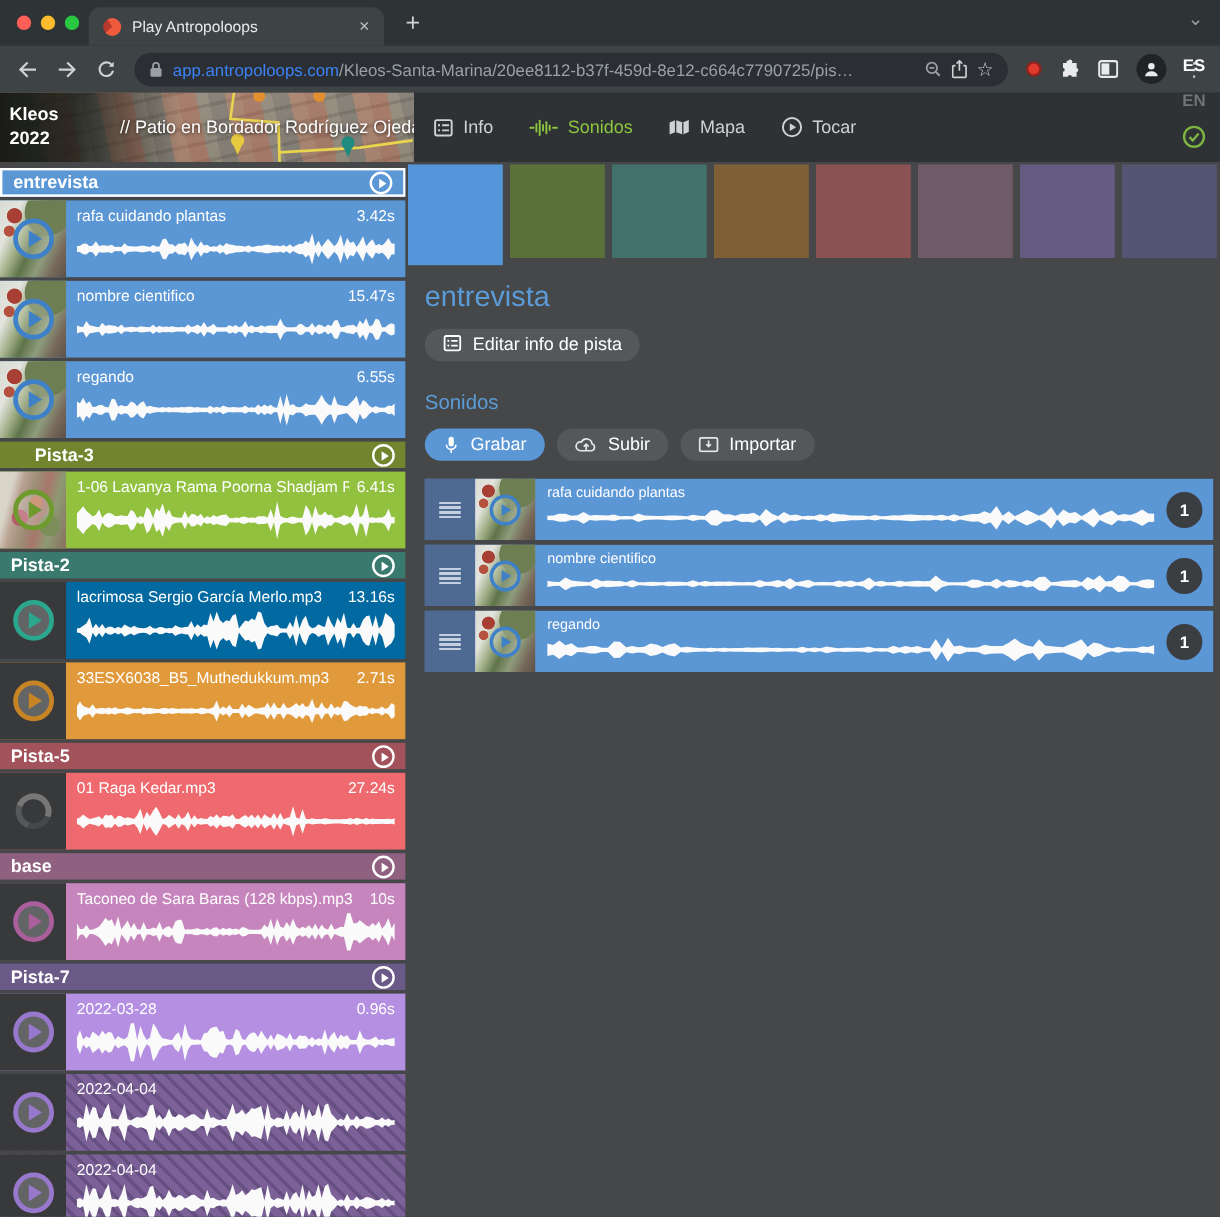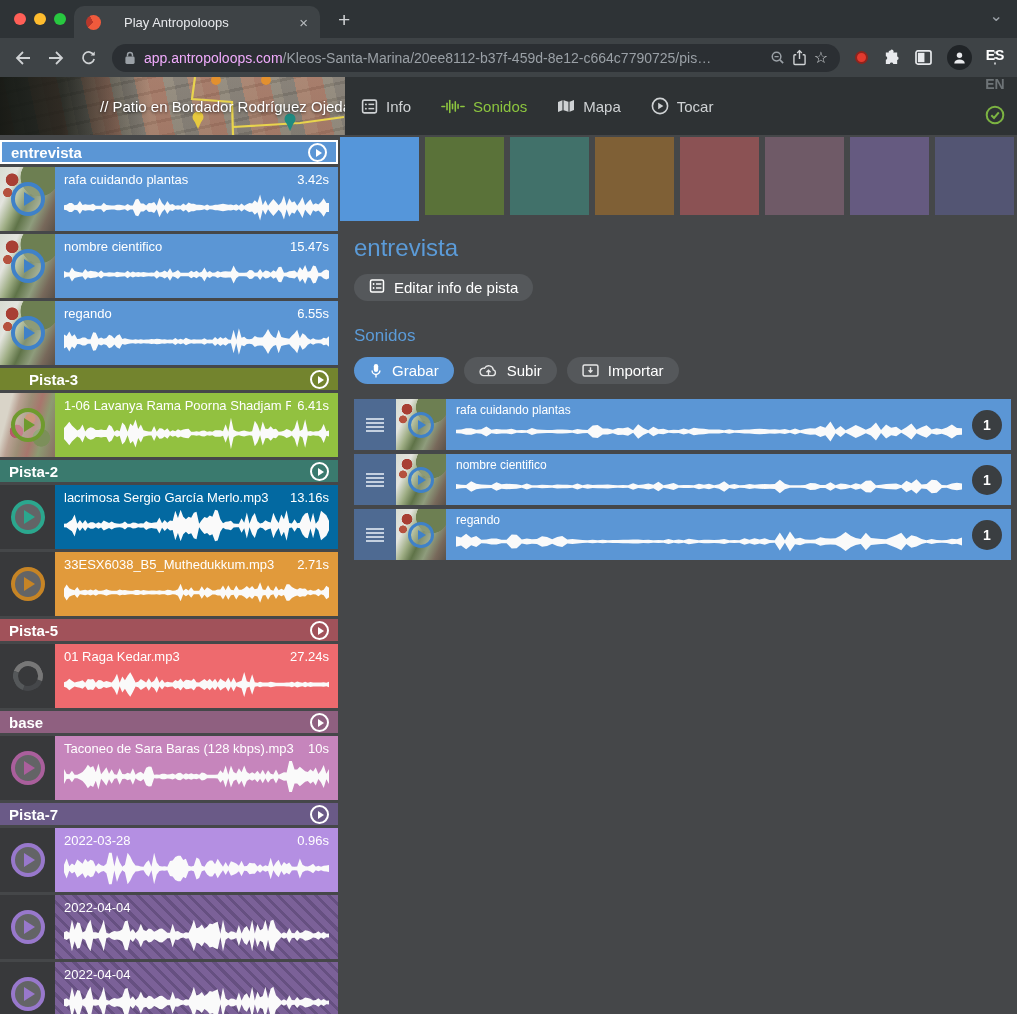--- a/index.html
+++ b/index.html
@@ -5,34 +5,34 @@
   * { margin:0; padding:0; box-sizing:border-box; }
   html,body { width:1017px; height:1014px; overflow:hidden; }
   body { font-family:"Liberation Sans", sans-serif; background:#454749; color:#e8eaed; }
 
   
   .tabstrip { position:relative; height:38px; background:#2e3336; }
   .traffic { position:absolute; left:14px; top:13px; display:flex; gap:8px; }
   .tl { width:12px; height:12px; border-radius:50%; }
   .tl.red{background:#ff5f57;} .tl.yellow{background:#febc2e;} .tl.green{background:#28c840;}
   .tab { position:absolute; left:74px; top:6px; width:246px; height:32px; background:#3e4346;
-         border-radius:10px 10px 0 0; display:flex; align-items:center; gap:23px; padding:0 12px; }
+         border-radius:10px 10px 0 0; display:flex; align-items:center; gap:9px; padding:0 12px; }
   .favicon { width:15px; height:15px; border-radius:50%;
              background:conic-gradient(from 230deg,#b8372b 0 100deg,#ef5a3c 100deg 360deg); }
   .tab-title { flex:1; font-size:13px; color:#e8eaed; white-space:nowrap; overflow:hidden; }
   .tab-close { color:#b8bcbf; font-size:15px; line-height:1; }
   .newtab { position:absolute; left:338px; top:8px; font-size:21px; color:#cfd2d4; }
   .strip-chevron { position:absolute; right:14px; top:6px; font-size:16px; color:#9aa0a6; }
 
   .toolbar { height:39px; background:#3e4346; display:flex; align-items:center; gap:15px; padding:0 14px; }
   .tb-icon { display:flex; align-items:center; }
   .omnibox { flex:1; height:28px; background:#2b2f33; border-radius:14px; display:flex; align-items:center;
              gap:8px; padding:0 12px; overflow:hidden; }
   .url { flex:1; font-size:14px; white-space:nowrap; overflow:hidden; }
-  .url .domain { color:#f0abfc; }
+  .url .domain { color:#3b82f6; }
   .url .path { color:#9aa0a6; }
   .star { font-size:16px; color:#cfd2d4; }
   .record-dot { width:13px; height:13px; border-radius:50%; background:#e33a2e; border:2px solid #8e241d; }
   .avatar { width:25px; height:25px; border-radius:50%; background:#202427; display:flex; align-items:center; justify-content:center; }
   .kebab { font-size:16px; color:#cfd2d4; letter-spacing:0; }
 
   
   .app-header { height:58px; background:#2e3234; display:flex; align-items:center; }
   .logo-map { position:relative; width:345px; height:58px; flex:none; overflow:hidden; }
   .map-bg { position:absolute; inset:0;
@@ -211,20 +211,24 @@
     <svg class="map-svg" viewBox="0 0 345 58" width="345" height="58">
       <path d="M195 0 L192 22 L232 25 L233 58" stroke="#e8d44d" stroke-width="2.2" fill="none"></path>
       <path d="M233 50 L300 46 L344 40" stroke="#e8d44d" stroke-width="2.2" fill="none"></path>
       <circle cx="198" cy="40" r="5.5" fill="#e7c93f"></circle>
         <path d="M198 52 L193.5 42 H202.5 Z" fill="#e7c93f"></path>
       <circle cx="290" cy="42" r="5.5" fill="#1f8a80"></circle>
         <path d="M290 54 L285.5 44 H294.5 Z" fill="#1f8a80"></path>
       <circle cx="216" cy="3" r="5" fill="#e2902f"></circle>
       <circle cx="266" cy="3" r="5" fill="#e2902f"></circle>
     </svg>
+    <div class="logo">
+      <div>Kleos</div>
+      <div>2022</div>
+    </div>
     <div class="crumb">//  Patio en Bordador Rodríguez Ojeda / Rafa</div>
   </div>
   <nav class="app-nav">
       <div class="nav-item">
         <span style="display: flex;">
           <svg viewBox="0 0 16 16" width="17" height="17">
             <rect x="1.5" y="2" width="13" height="12" rx="1.5" fill="none" stroke="#cfd2d4" stroke-width="1.5"></rect>
             <circle cx="4.6" cy="6" r="0.9" fill="#cfd2d4"></circle>
             <line x1="7" y1="6" x2="12.4" y2="6" stroke="#cfd2d4" stroke-width="1.4"></line>
             <circle cx="4.6" cy="10" r="0.9" fill="#cfd2d4"></circle>

